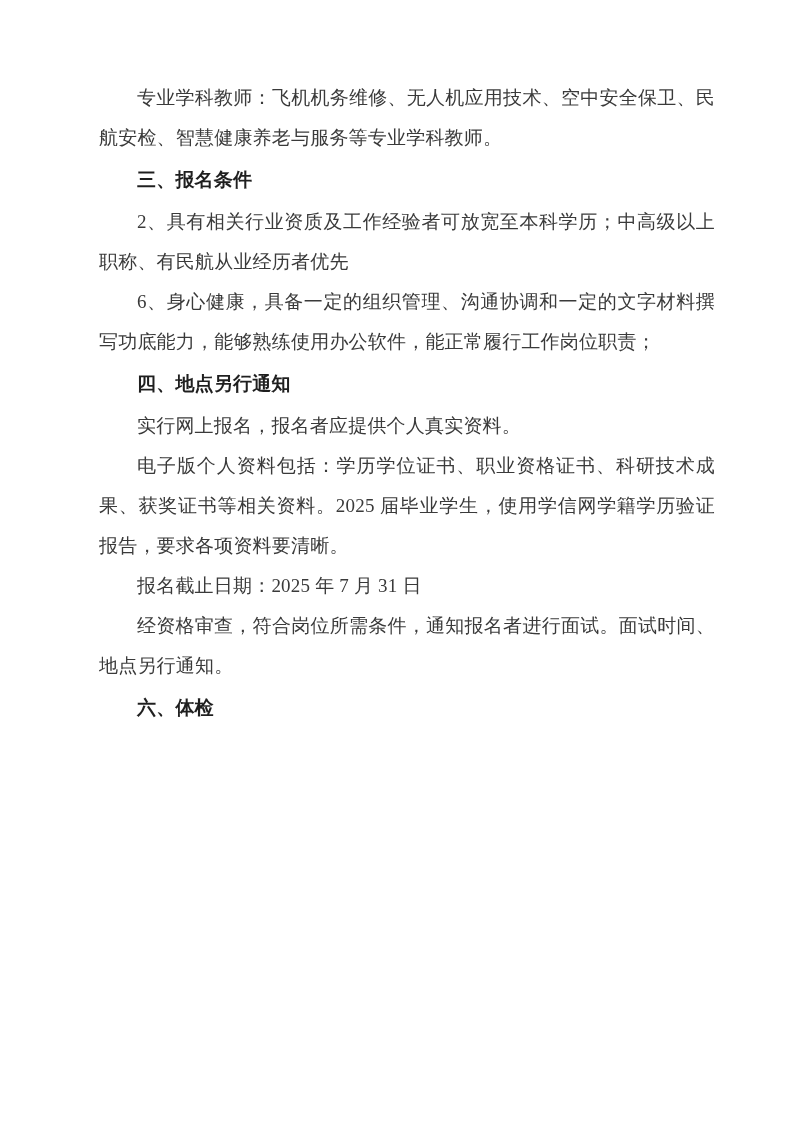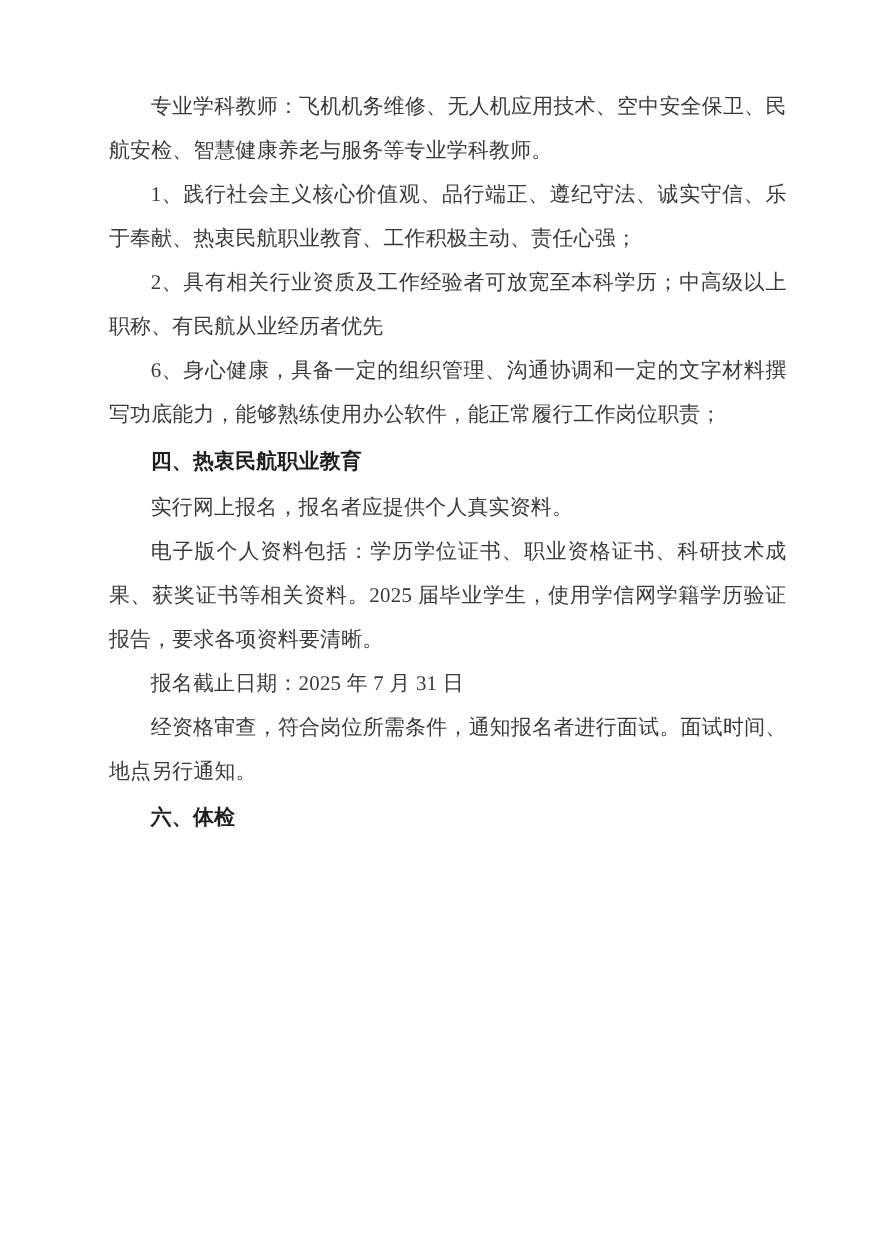--- a/index.html
+++ b/index.html
@@ -34,23 +34,23 @@
     margin: 2px 0;
     text-align: left;
   }
 </style>
 </head>
 <body>
 
 <div class="page">
   <div class="doc-body">
       <p>专业学科教师：飞机机务维修、无人机应用技术、空中安全保卫、民航安检、智慧健康养老与服务等专业学科教师。</p>
-      <p>1、践行社会主义核心价值观、品行端正、遵纪守法、诚实守信、乐于奉献、热衷民航职业教育、工作积极主动、责任心强；</p>
+      <p class="heading">三、报名条件</p>
       <p>2、具有相关行业资质及工作经验者可放宽至本科学历；中高级以上职称、有民航从业经历者优先</p>
       <p>6、身心健康，具备一定的组织管理、沟通协调和一定的文字材料撰写功底能力，能够熟练使用办公软件，能正常履行工作岗位职责；</p>
-      <p class="heading">四、热衷民航职业教育</p>
+      <p class="heading">四、地点另行通知</p>
       <p>实行网上报名，报名者应提供个人真实资料。</p>
       <p>电子版个人资料包括：学历学位证书、职业资格证书、科研技术成果、获奖证书等相关资料。2025 届毕业学生，使用学信网学籍学历验证报告，要求各项资料要清晰。</p>
       <p>报名截止日期：2025 年 7 月 31 日</p>
       <p>经资格审查，符合岗位所需条件，通知报名者进行面试。面试时间、地点另行通知。</p>
       <p class="heading">六、体检</p>
     </div>
 </div>
 
 </body></html>

